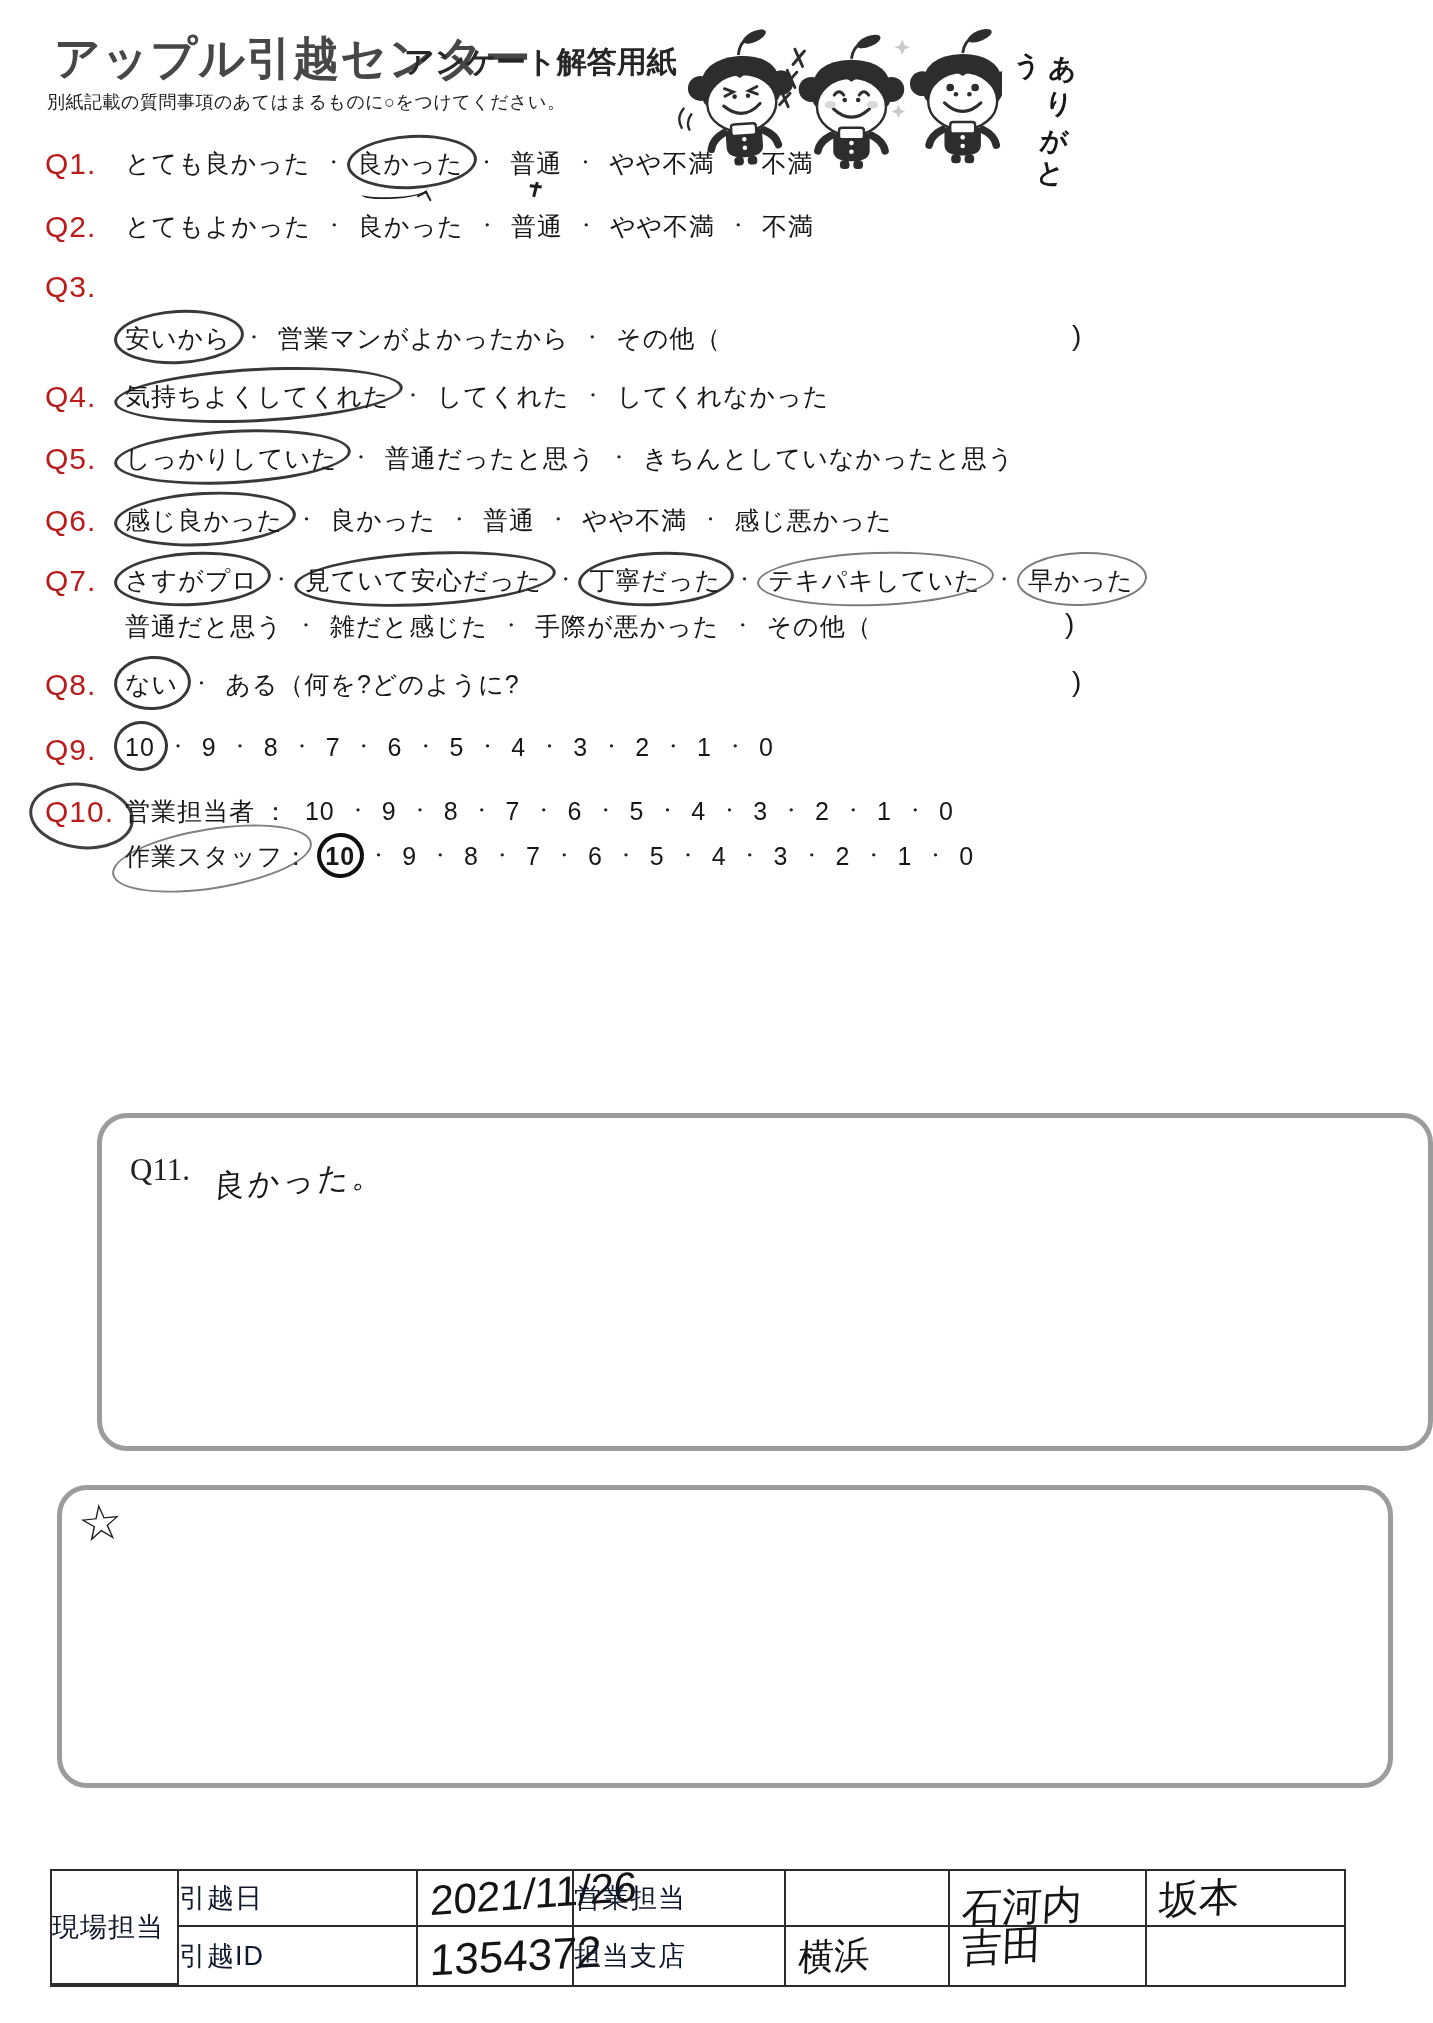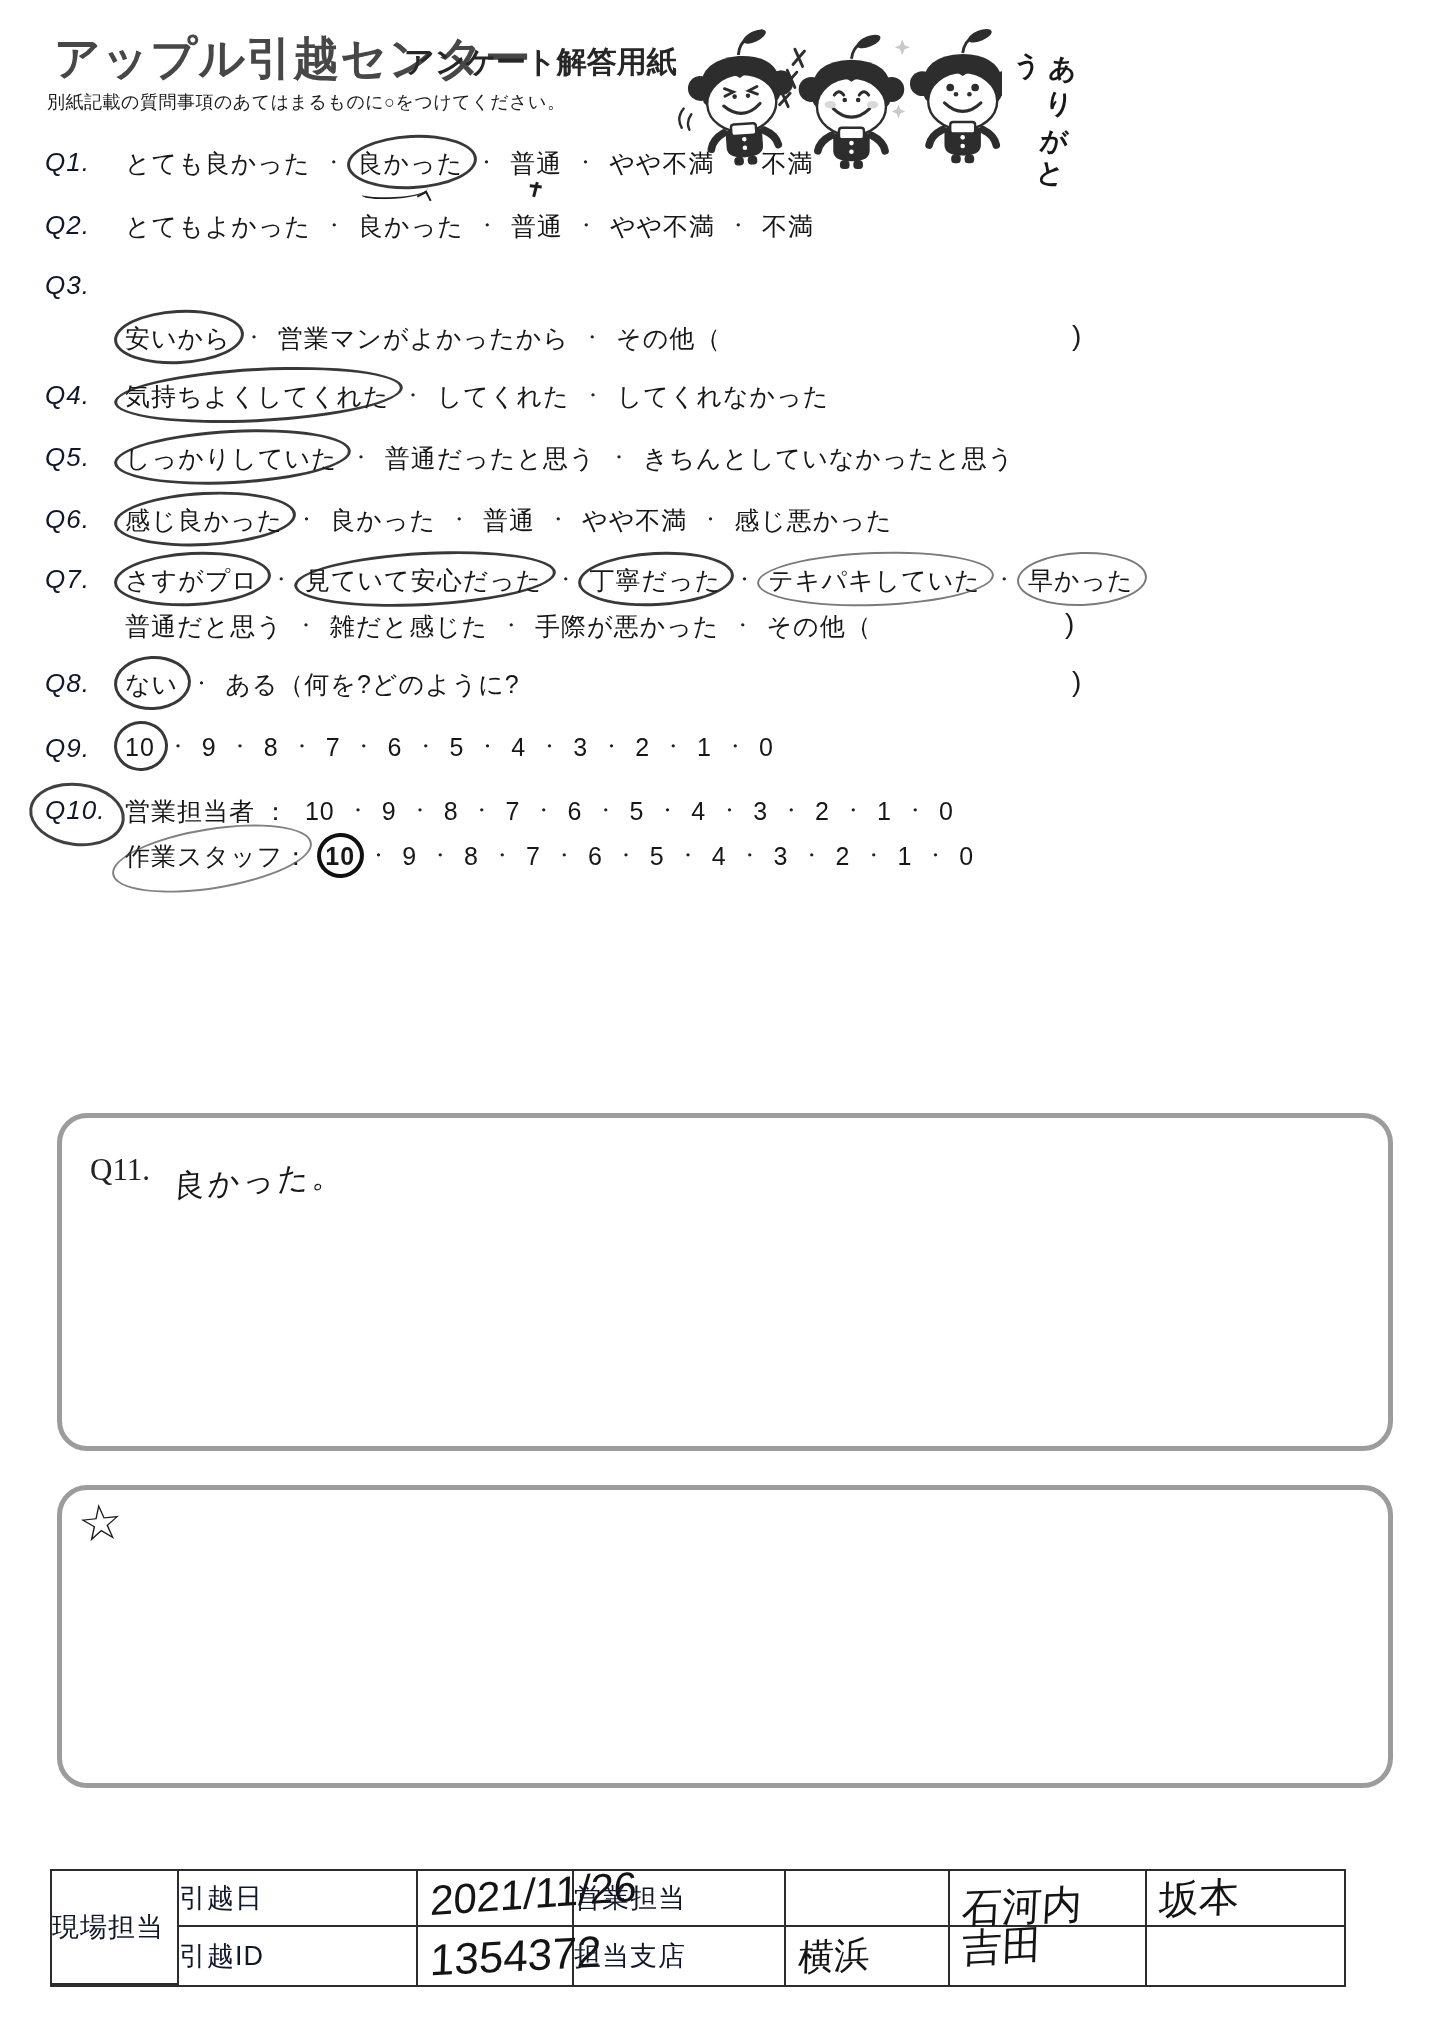--- a/index.html
+++ b/index.html
@@ -13,21 +13,21 @@
   .instruction{position:absolute;left:47px;top:90px;font-size:18px;color:#1c1c1c;letter-spacing:.5px;}
   .mascots{position:absolute;left:676px;top:24px;}
   .thanks{
     position:absolute;left:1004px;top:34px;height:150px;
     writing-mode:vertical-rl;text-orientation:upright;
     font-size:27px;font-weight:700;letter-spacing:5px;color:#181818;
     transform:rotate(7deg);
   }
   
   .q{position:absolute;left:45px;right:10px;height:110px;}
-  .q-label{position:absolute;left:0;top:0;font-size:26px;color:#0f172a;letter-spacing:1px;font-style:italic;}
+  .q-label{position:absolute;left:0;top:0;font-size:30px;color:#b91c1c;letter-spacing:1px;}
   .q-line{position:absolute;left:80px;top:0;white-space:nowrap;font-size:25px;letter-spacing:1px;color:#171717;}
   .opt{position:relative;display:inline-block;}
   .opt.bold{font-weight:700;}
   .dot{display:inline-block;margin:0 13px;font-size:20px;vertical-align:3px;color:#222;}
   .prefix{position:relative;display:inline-block;margin-right:16px;}
   
   .hc{position:absolute;left:-11px;right:-13px;top:-12px;bottom:-9px;
       border:3px solid rgba(28,28,28,.88);border-radius:50%;
       transform:rotate(-3deg);pointer-events:none;}
   .hc.light{border-width:2px;border-color:rgba(70,70,70,.72);transform:rotate(-2deg);}
@@ -40,21 +40,21 @@
   .tail{position:absolute;left:4px;bottom:-20px;width:66px;height:16px;
       border-bottom:2.5px solid #1d1d1d;border-radius:0 0 90% 20%;transform:rotate(3deg);}
   .tail::after{content:"";position:absolute;right:-2px;bottom:-4px;width:9px;height:9px;
       border-top:2.5px solid #1d1d1d;border-right:2.5px solid #1d1d1d;transform:rotate(-30deg);}
   
   .umark{position:absolute;left:46%;bottom:-17px;width:3px;height:15px;background:#1c1c1c;transform:rotate(14deg);}
   .umark::after{content:"";position:absolute;left:-5px;top:3px;width:12px;height:3px;background:#1c1c1c;transform:rotate(-8deg);}
   .close-paren{position:absolute;top:-2px;font-size:28px;color:#1a1a1a;}
   
   .comment-box{position:absolute;left:57px;width:1336px;border:5px solid #9c9c9c;border-radius:30px;box-sizing:border-box;background:#fff;}
-  #box-q11{top:1113px;height:338px;}
+  #box-q11{top:1113px;height:338px;margin-left:40px;}
   #box-star{top:1485px;height:303px;}
   .q11-label{position:absolute;left:28px;top:34px;font-family:"Liberation Serif","DejaVu Serif",serif;font-size:31px;color:#222;}
   .q11-hand{position:absolute;left:112px;top:42px;font-size:31px;color:#161616;
       transform:rotate(-4deg) skewX(-8deg);letter-spacing:3px;}
   .star{position:absolute;left:16px;top:4px;font-size:50px;color:#1b1b1b;transform:rotate(-6deg);font-weight:400;}
   
   .footer-table{position:absolute;left:50px;top:1869px;
       display:grid;grid-template-columns:127px 239px 156px 212px 164px 197px 197px;
       grid-template-rows:56px 58px;border:2.5px solid #2c2c2c;background:#fff;}
   .cell{border-right:2px solid #2c2c2c;border-bottom:2px solid #2c2c2c;

